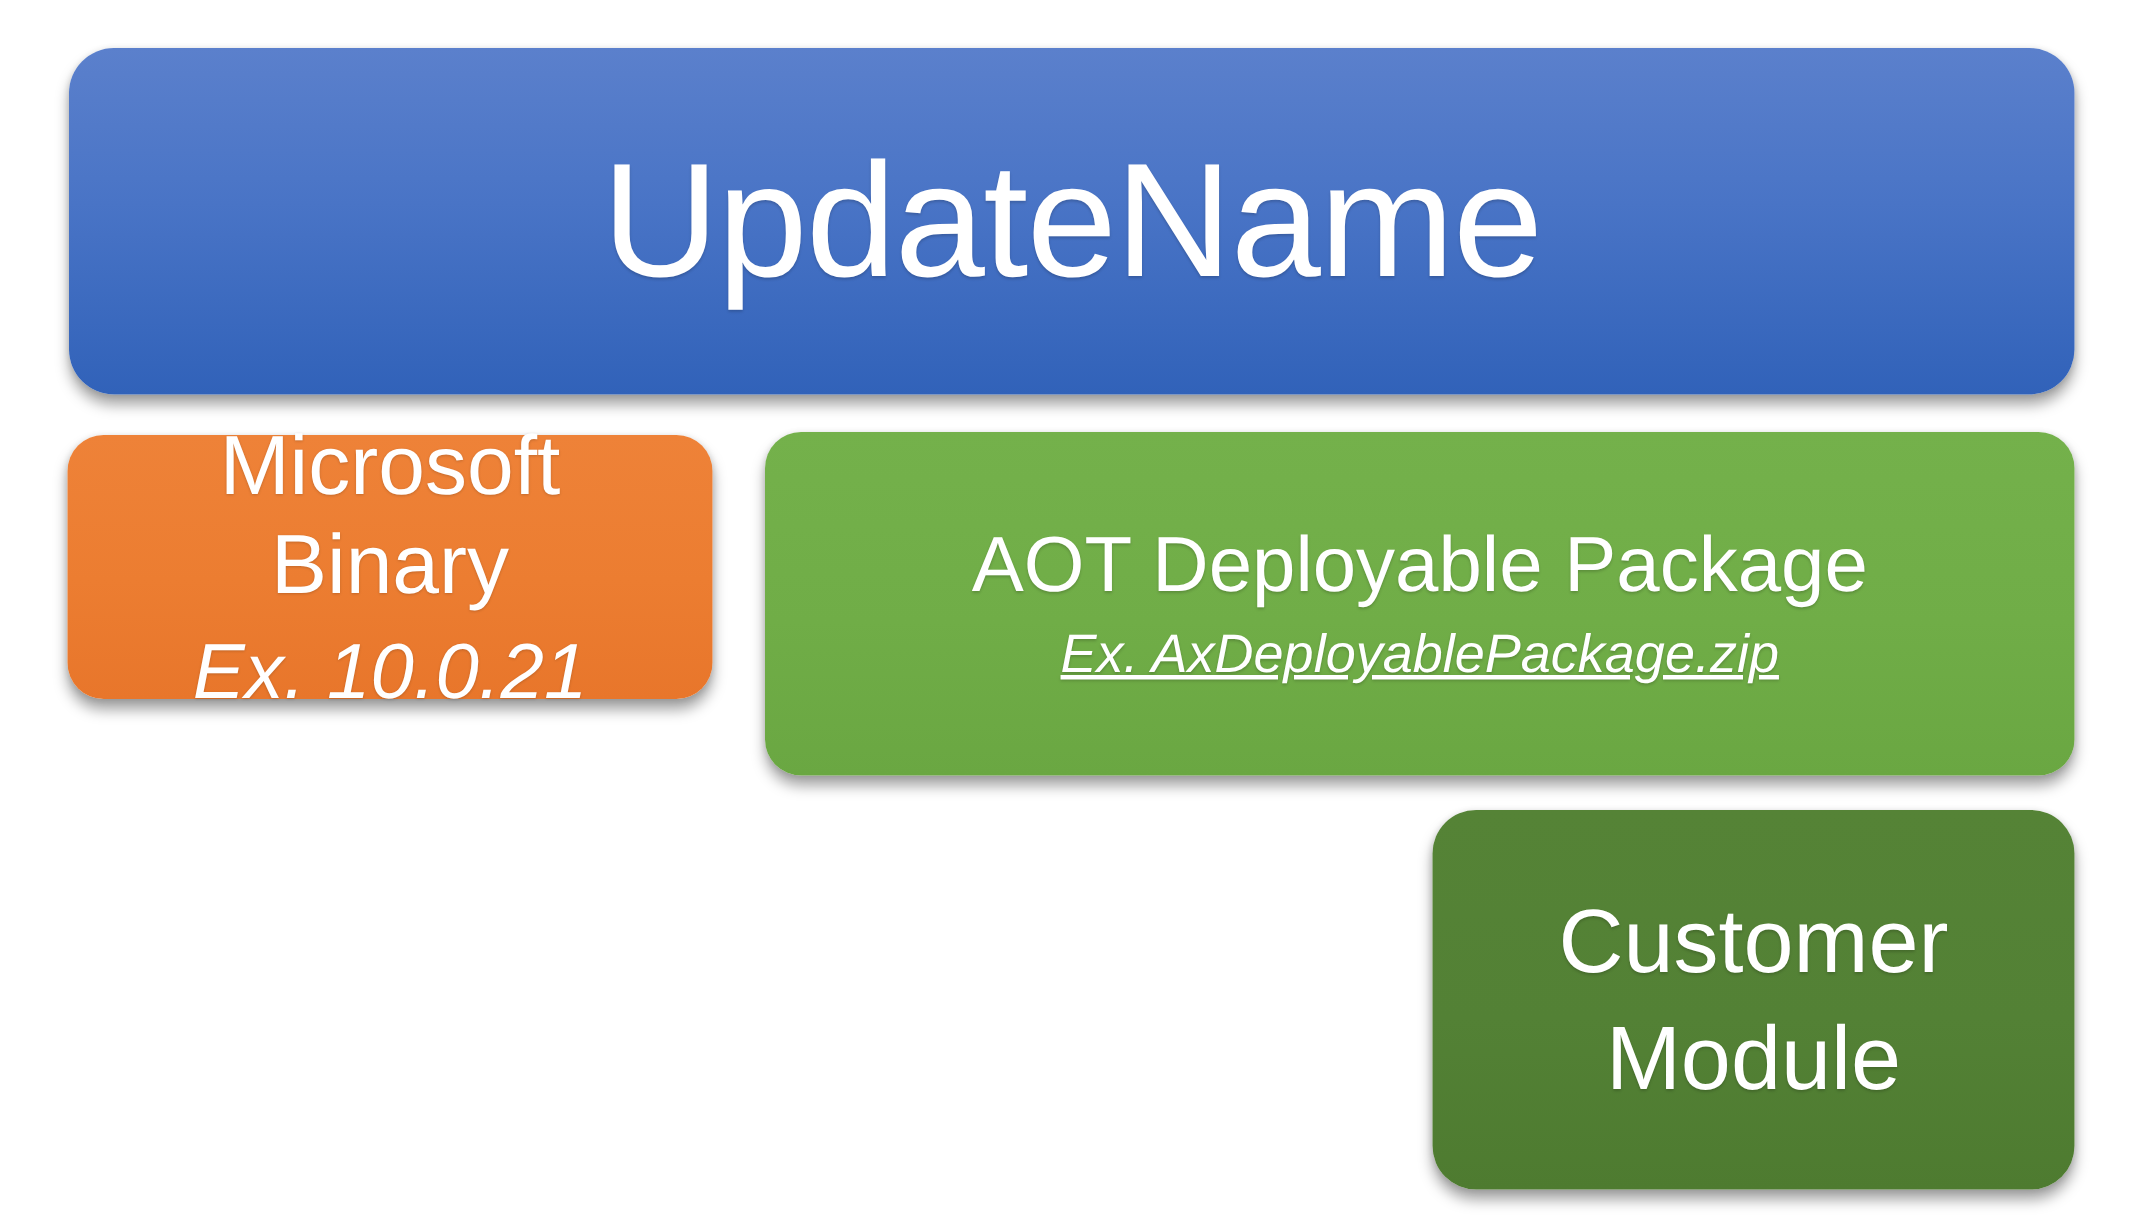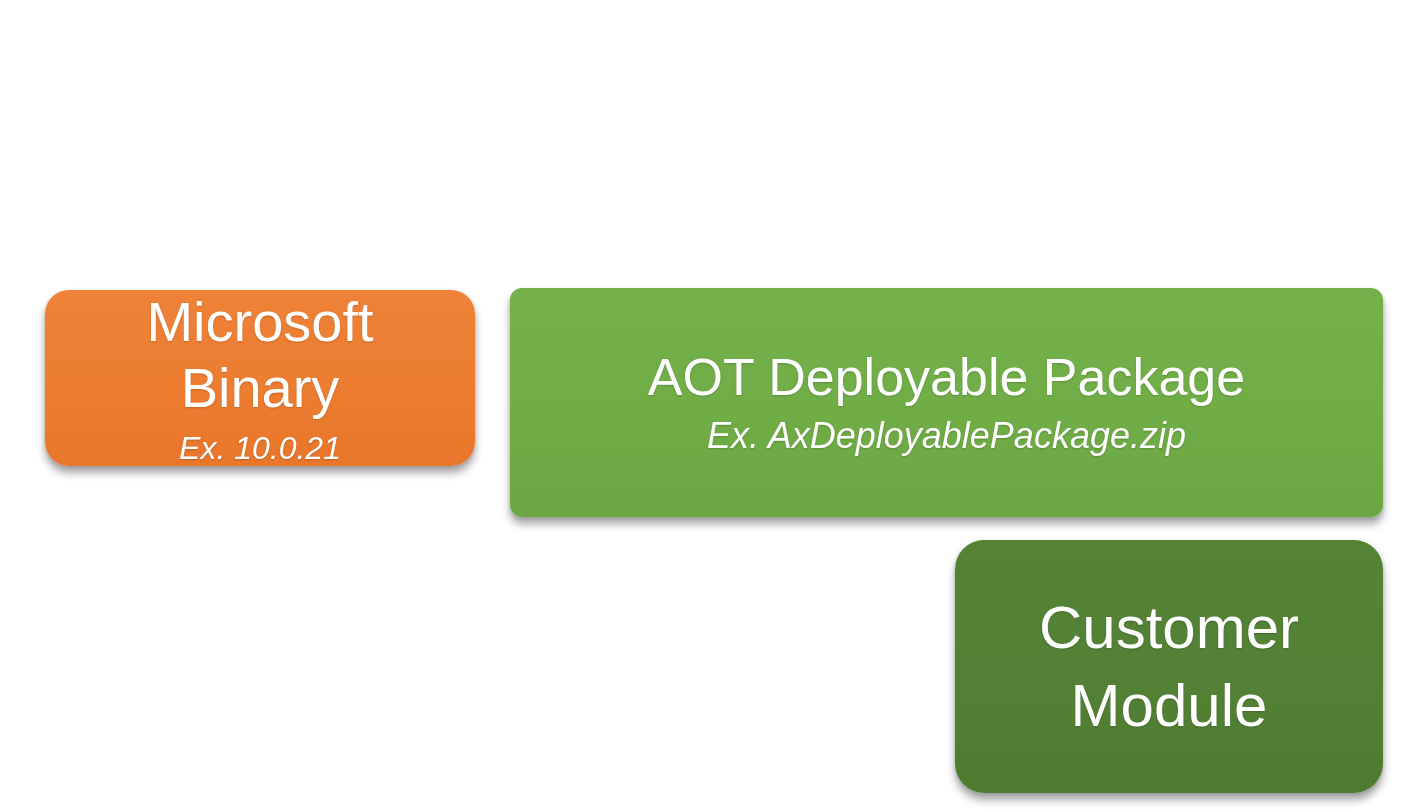--- a/index.html
+++ b/index.html
@@ -34,21 +34,21 @@
   }
   .shape-orange {
     left: 45px; top: 290px;
     width: 430px; height: 176px;
     border-radius: 24px;
     background: linear-gradient(180deg, #ee8238 0%, #ec7d31 55%, #e8762b 100%);
   }
   .shape-lightgreen {
     left: 510px; top: 288px;
     width: 873px; height: 229px;
-    border-radius: 12px;
+    border-radius: 24px;
     background: linear-gradient(180deg, #74b14b 0%, #70ad47 55%, #6aa742 100%);
   }
   .shape-darkgreen-left {
     left: 510px; top: 540px;
     width: 427px; height: 253px;
     border-radius: 24px;
     background: linear-gradient(180deg, #558336 0%, #538135 55%, #4e7b30 100%);
   }
   .shape-darkgreen-right {
     left: 955px; top: 540px;
@@ -75,38 +75,42 @@
     text-shadow: 0 1px 2px rgba(0,0,0,0.18);
   }
   .box-title-lg {
     font-size: 60px;
     line-height: 1.3;
     padding: 0 22px;
     text-shadow: 0 1px 2px rgba(0,0,0,0.18);
   }
   .box-subtitle {
     font-style: italic;
-    font-size: 32px;
+    font-size: 52px;
     line-height: 1.2;
     margin-top: 8px;
     text-shadow: 0 1px 2px rgba(0,0,0,0.18);
   }
   .box-subtitle-sm {
     font-style: italic;
     font-size: 36px;
     line-height: 1.2;
     margin-top: 6px;
     text-shadow: 0 1px 2px rgba(0,0,0,0.18);
+    text-decoration: underline;
   }
 </style>
 </head>
 <body>
 
 <div class="canvas">
 
+  <div class="shape shape-blue">
+    <div class="headline">UpdateName</div>
+  </div>
 
   <div class="shape shape-orange">
     <div class="box-title-md">Microsoft Binary</div>
     <div class="box-subtitle">Ex. 10.0.21</div>
   </div>
 
   <div class="shape shape-lightgreen">
     <div class="box-title-aot">AOT Deployable Package</div>
     <div class="box-subtitle-sm">Ex. AxDeployablePackage.zip</div>
   </div>

